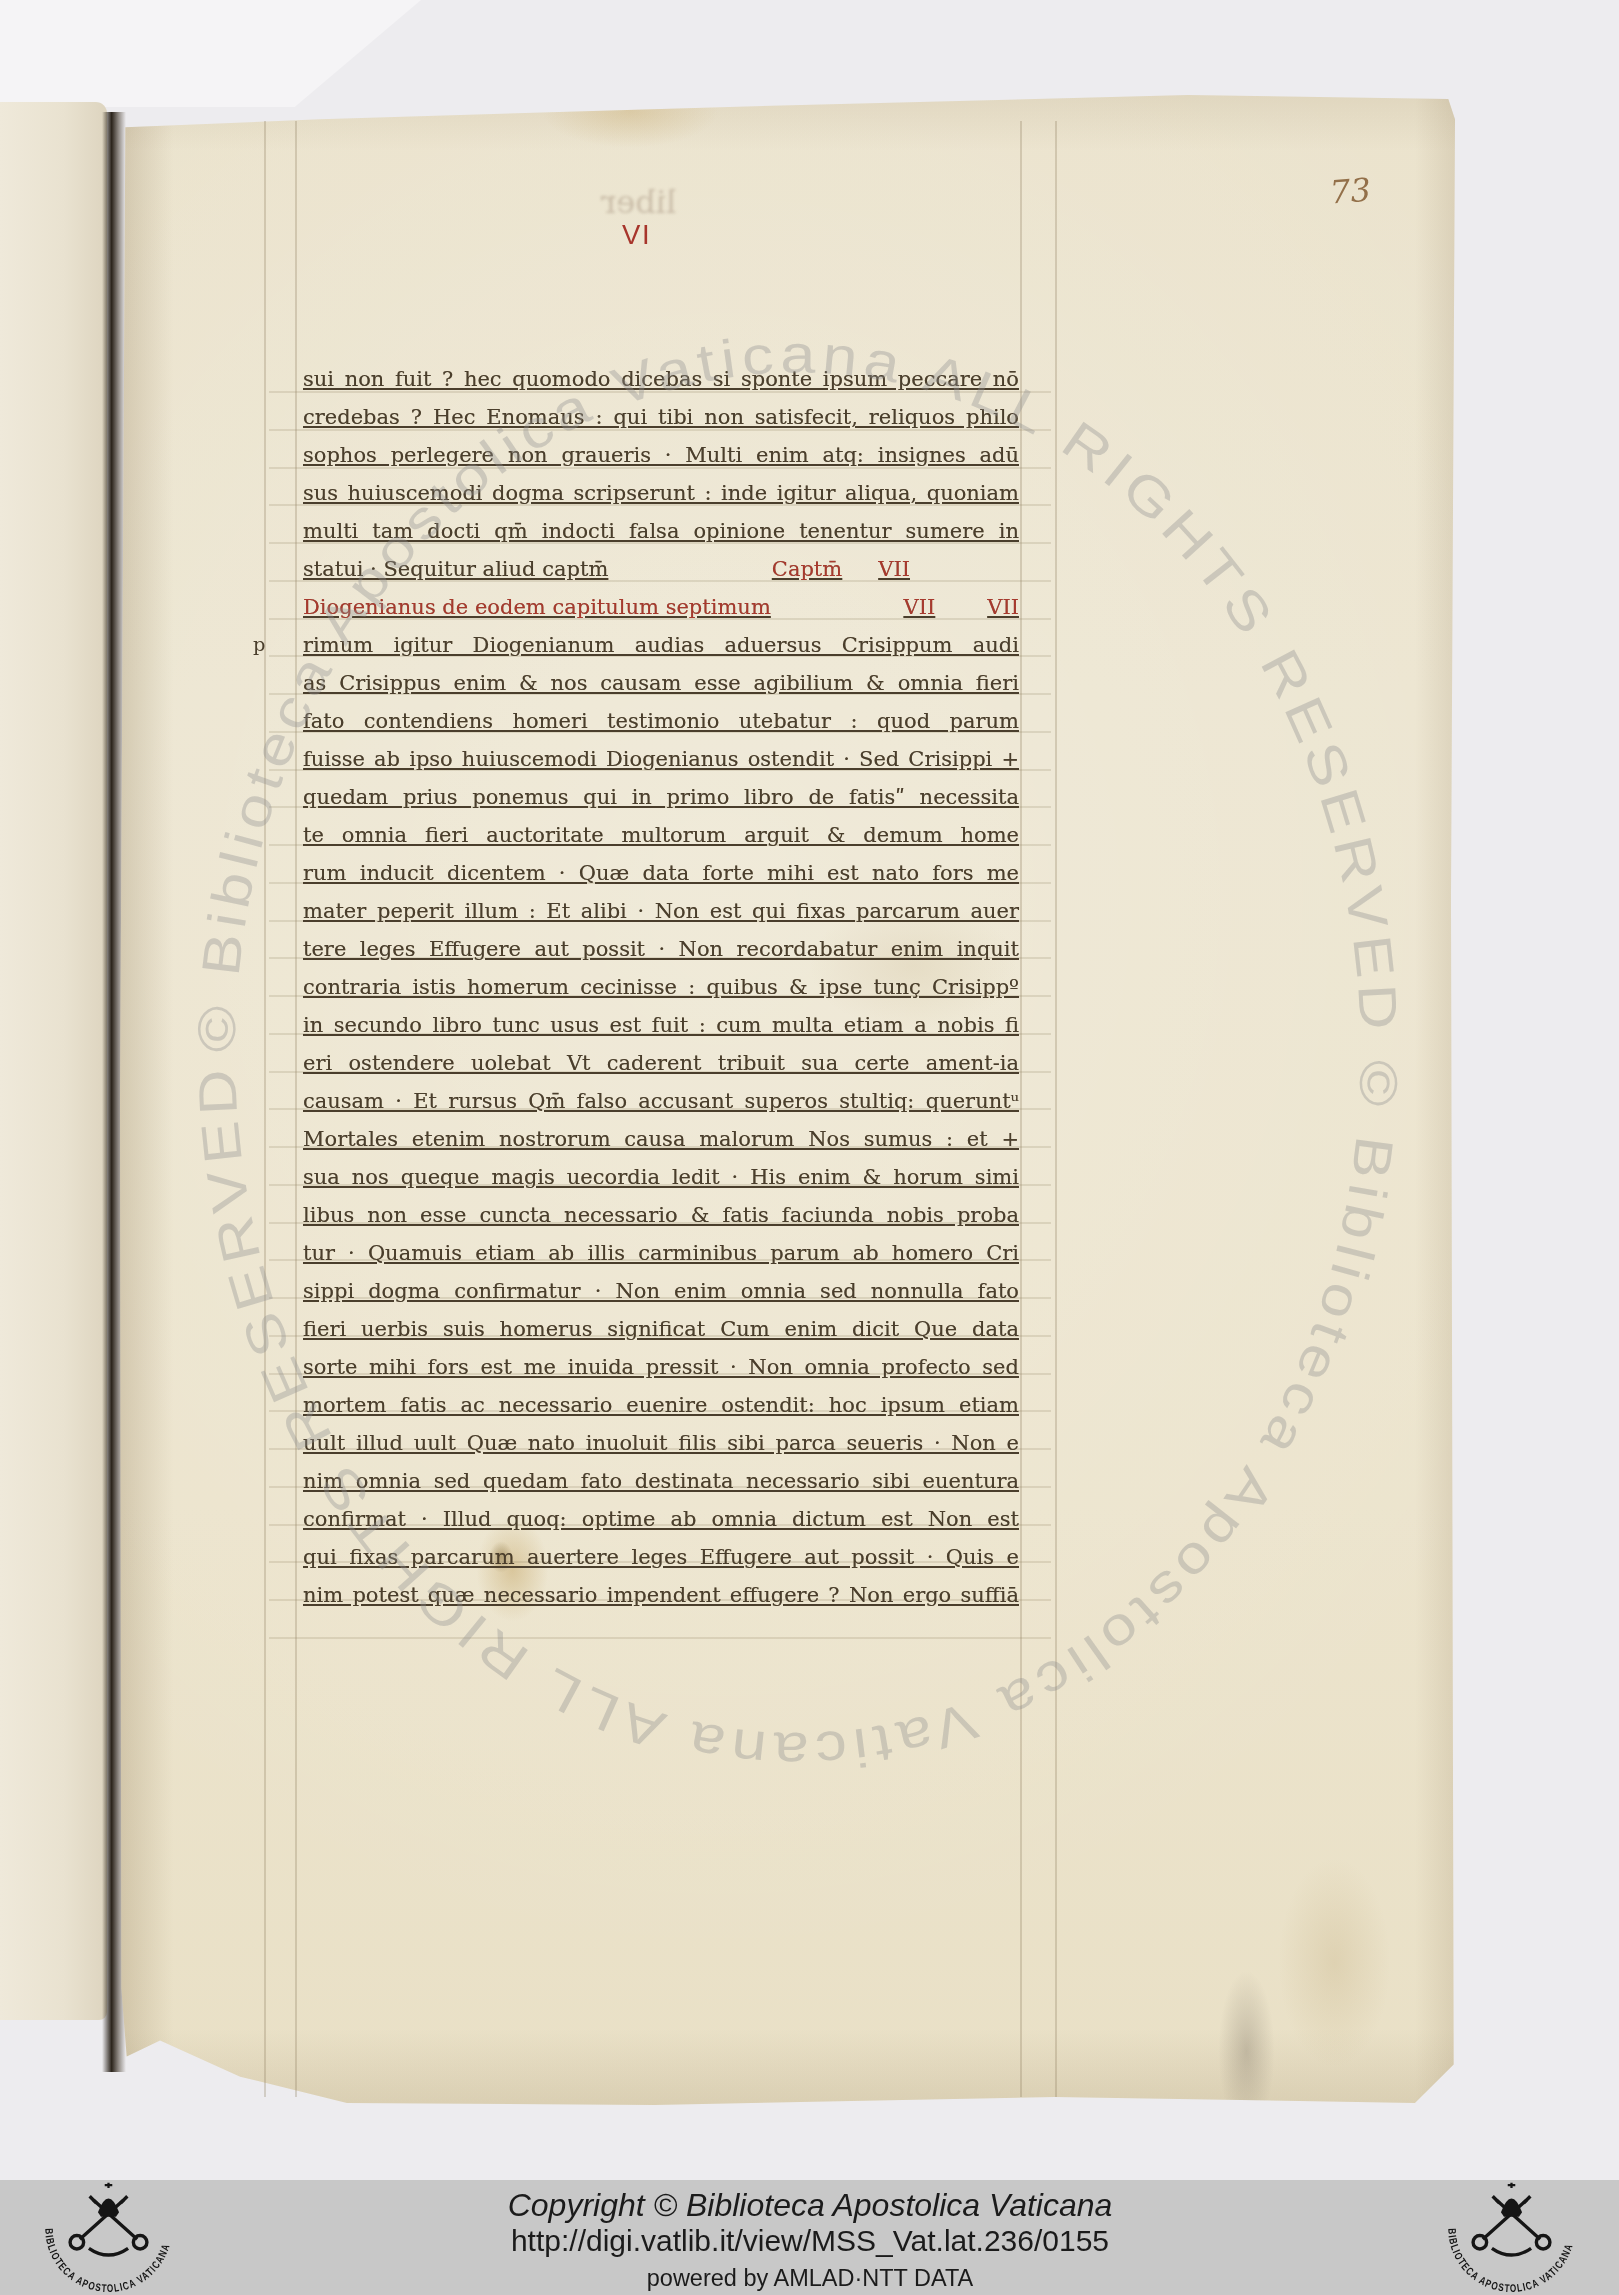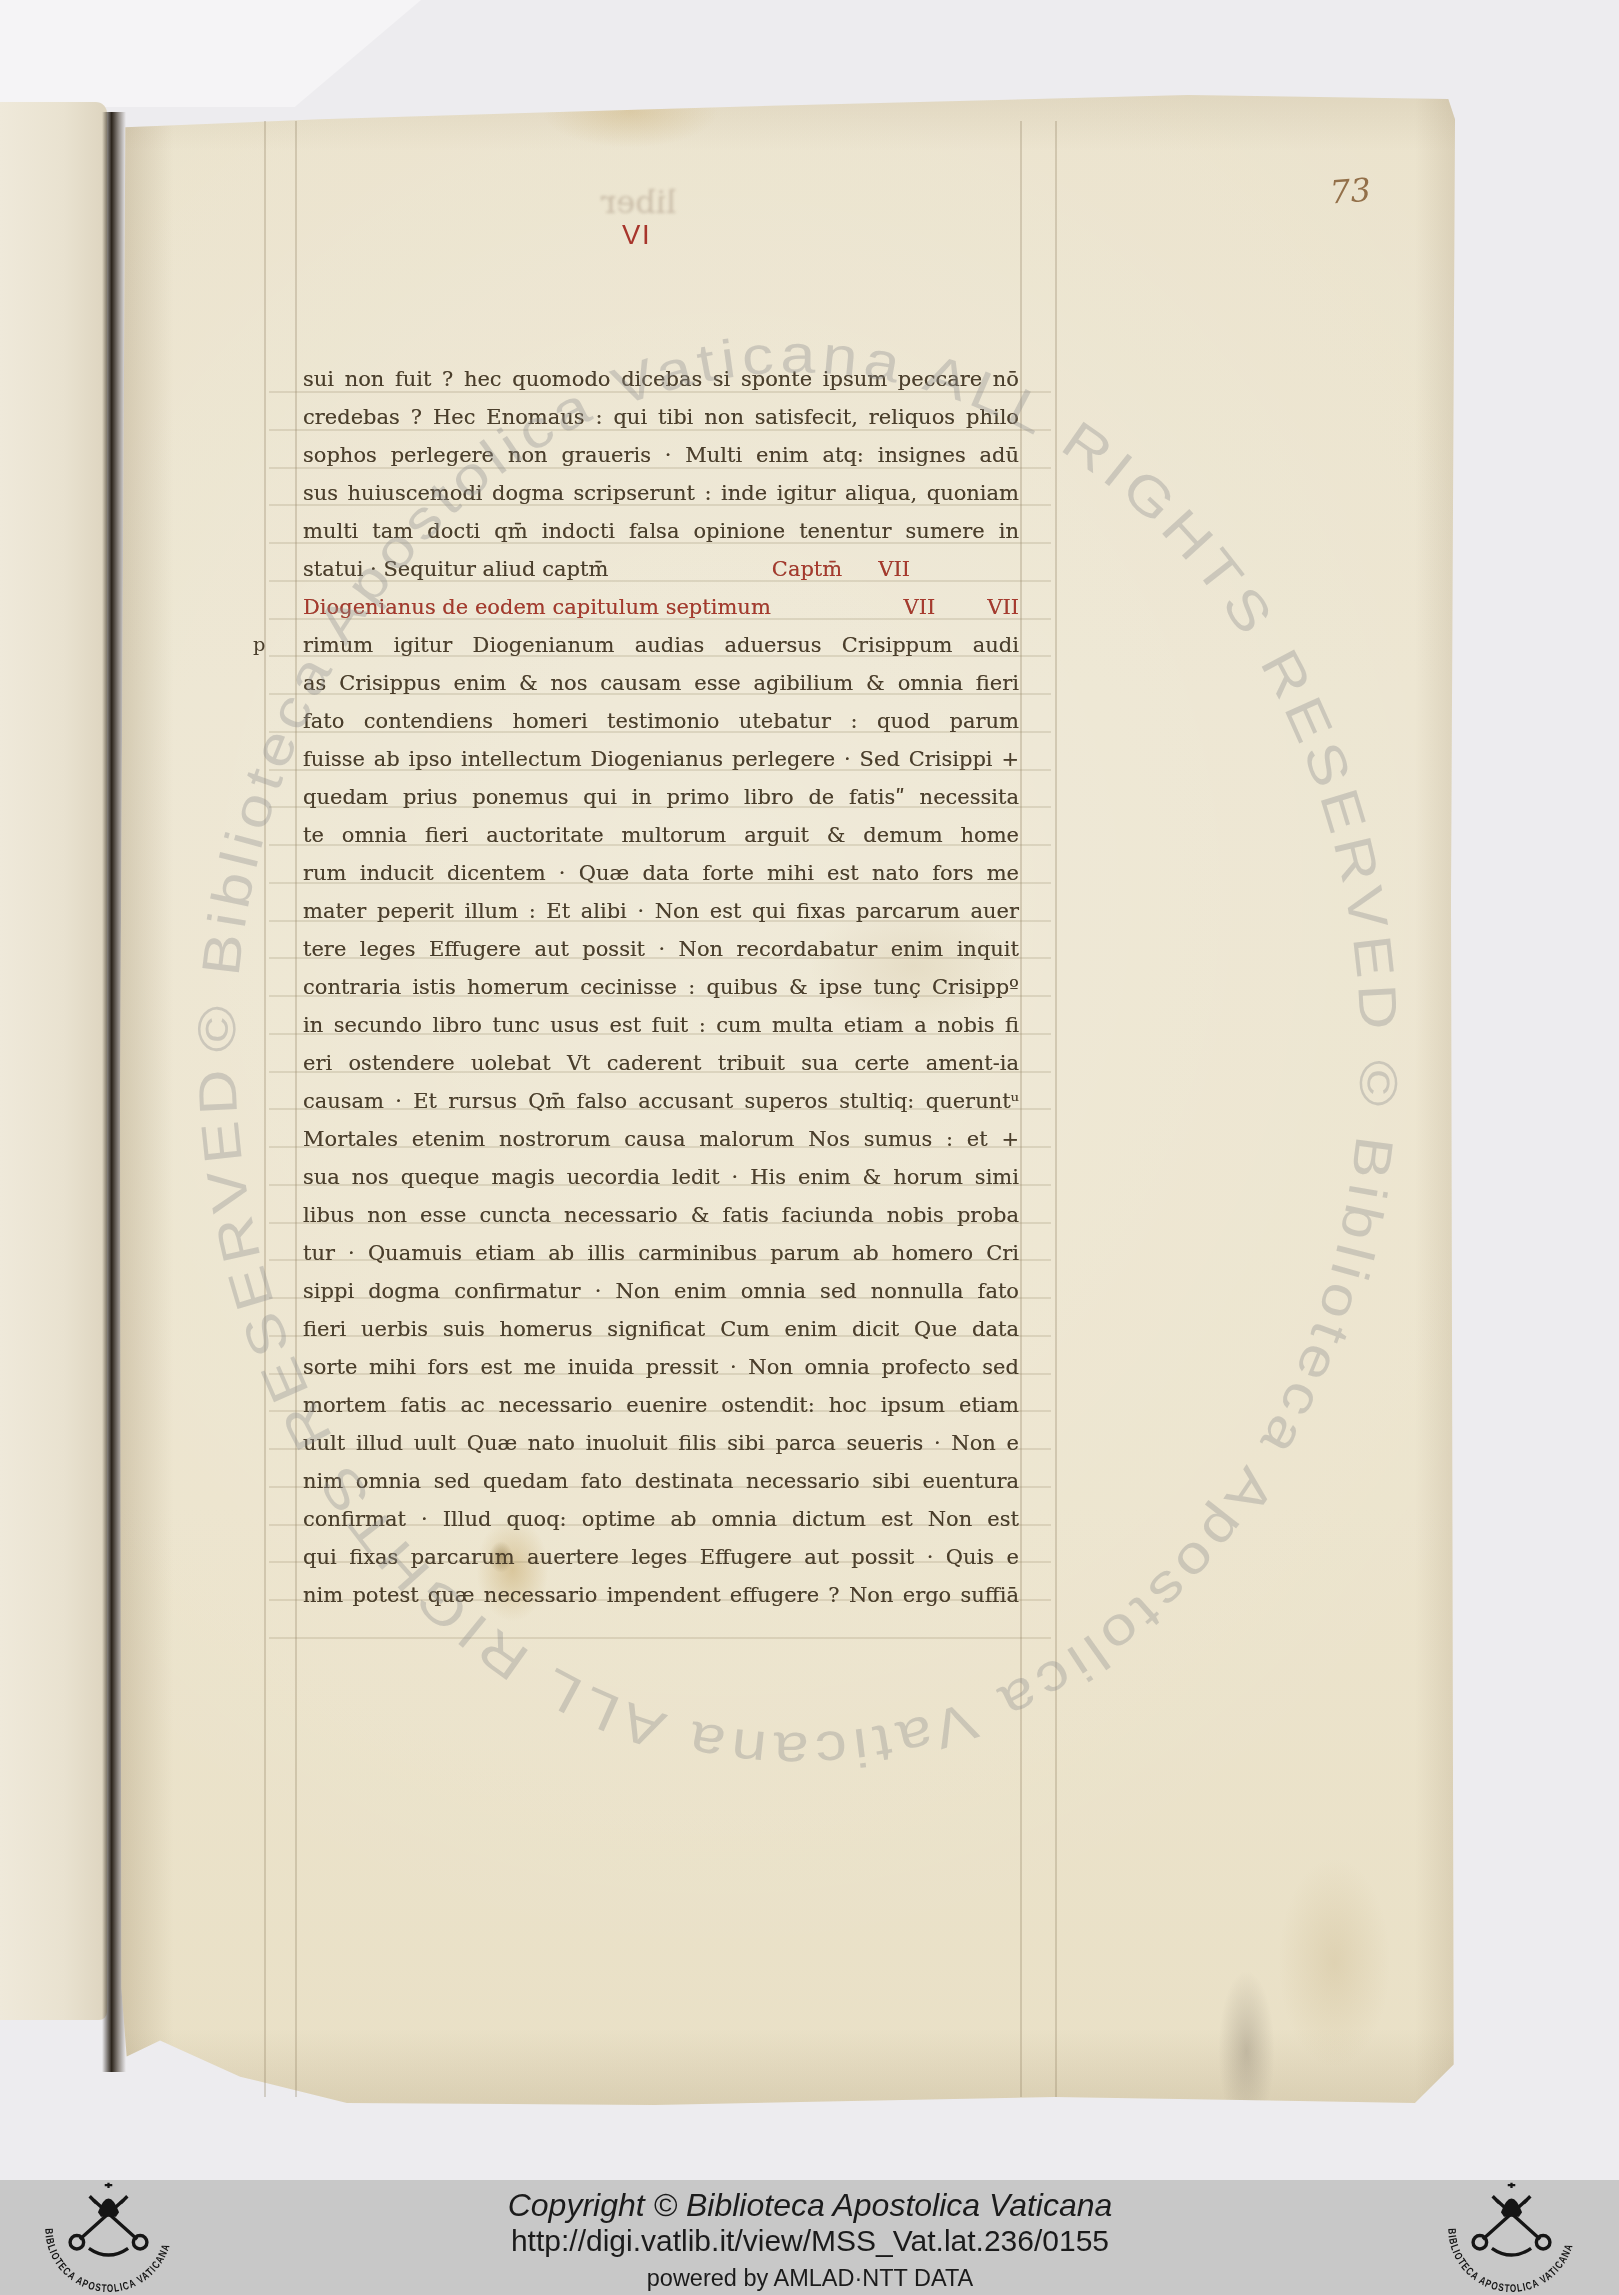--- a/index.html
+++ b/index.html
@@ -33,21 +33,21 @@
       linear-gradient(180deg,rgba(120,95,55,0.10) 0%,rgba(120,95,55,0) 3%);}
   .stain{position:absolute;border-radius:50%;pointer-events:none;}
 
   
   .vrule{position:absolute;width:1.6px;background:rgba(145,128,100,0.30);}
   .hrule{position:absolute;height:1.6px;background:rgba(150,135,105,0.22);}
 
   
   .ms-text{position:absolute;left:303px;top:360px;width:716px;
     font-family:"DejaVu Serif",serif;font-size:21px;color:#4a3e2c;
-    text-shadow:0 0 0.4px rgba(70,55,30,0.5);}
+    text-shadow:0 0 0.4px rgba(70,55,30,0.5);text-decoration:underline;}
   .ms-line{height:38px;line-height:38px;white-space:nowrap;
     text-align:justify;text-align-last:justify;}
   .ms-line.flex{display:flex;text-align:left;text-align-last:left;}
   .red{color:#a7392d;}
   .sp{flex:1;}
   .gapA{width:36px;} .gapB{width:52px;} .endA{width:109px;}
 
   .quire-num{position:absolute;left:622px;top:219px;font-family:Liberation Sans, sans-serif;
     font-size:27.5px;color:#a7352b;letter-spacing:1.6px;}
   .bleed{position:absolute;left:601px;top:183px;font-family:"DejaVu Serif",serif;
@@ -151,21 +151,21 @@
       <div class="ms-line flex">
         <span class="red">Diogenianus de eodem capitulum septimum</span>
         <span class="sp"></span>
         <span class="red">VII</span>
         <span class="gapB"></span>
         <span class="red">VII</span>
       </div>
       <div class="ms-line">rimum igitur Diogenianum audias aduersus Crisippum audi</div>
       <div class="ms-line">as Crisippus enim &amp; nos causam esse agibilium &amp; omnia fieri</div>
       <div class="ms-line">fato contendiens homeri testimonio utebatur : quod parum</div>
-      <div class="ms-line">fuisse ab ipso intellectum Diogenianus perlegere · Sed Crisippi +</div>
+      <div class="ms-line">fuisse ab ipso huiuscemodi Diogenianus ostendit · Sed Crisippi +</div>
       <div class="ms-line">quedam prius ponemus qui in primo libro de fatisʺ necessita</div>
       <div class="ms-line">te omnia fieri auctoritate multorum arguit &amp; demum home</div>
       <div class="ms-line">rum inducit dicentem · Quæ data forte mihi est nato fors me</div>
       <div class="ms-line">mater peperit illum : Et alibi · Non est qui fixas parcarum auer</div>
       <div class="ms-line">tere leges Effugere aut possit · Non recordabatur enim inquit</div>
       <div class="ms-line">contraria istis homerum cecinisse : quibus &amp; ipse tunç Crisippº</div>
       <div class="ms-line">in secundo libro tunc usus est fuit : cum multa etiam a nobis fi</div>
       <div class="ms-line">eri ostendere uolebat Vt caderent tribuit sua certe ament-ia</div>
       <div class="ms-line">causam · Et rursus Qm̄ falso accusant superos stultiq: queruntᵘ</div>
       <div class="ms-line">Mortales etenim nostrorum causa malorum Nos sumus : et +</div>

